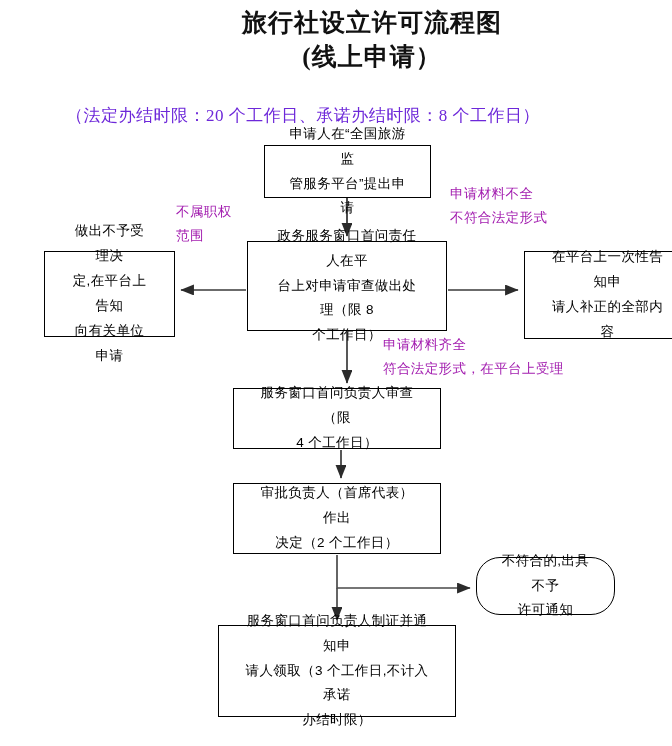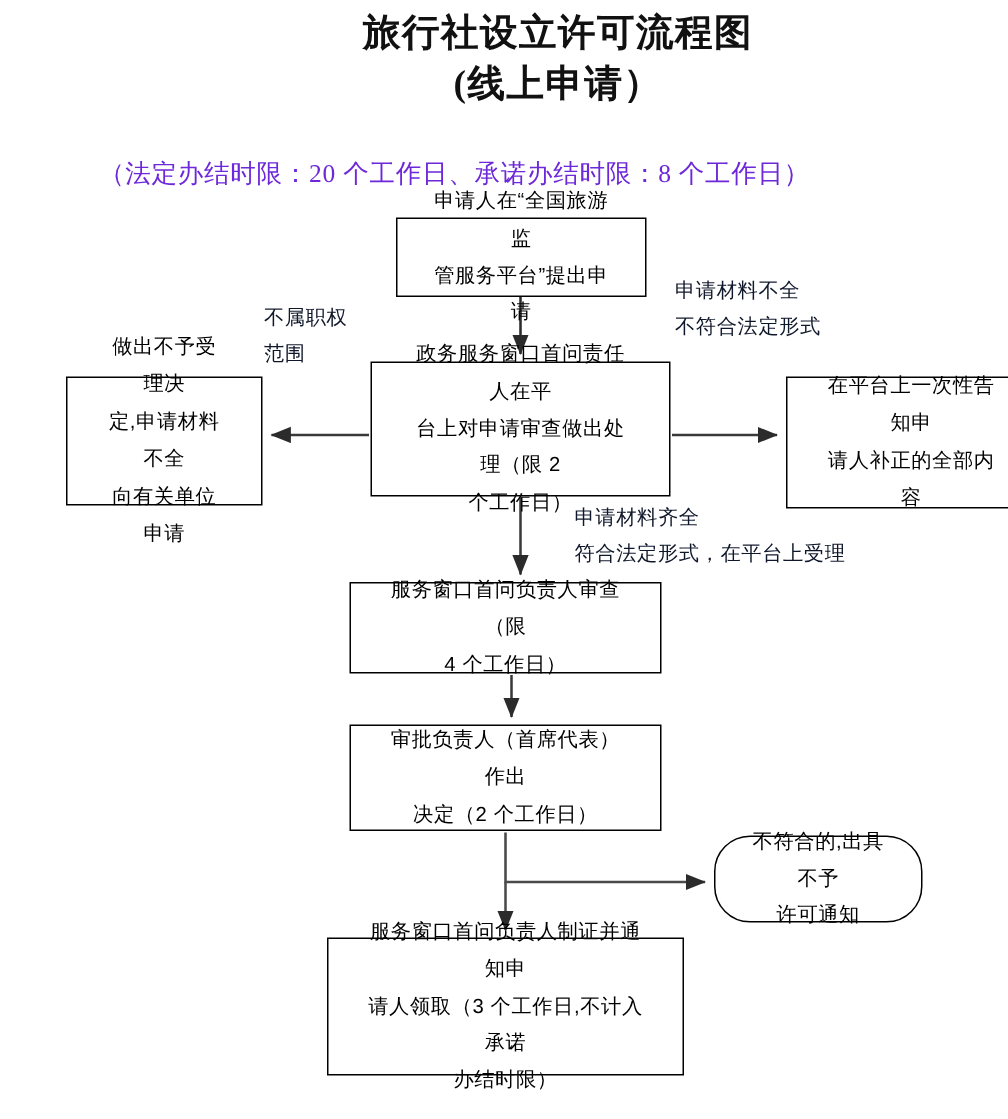--- a/index.html
+++ b/index.html
@@ -78,21 +78,21 @@
   #node-denial     { left: 440px; top: 557px; width: 139px; height: 58px; border-radius: 24px; }
   #node-issue      { left: 182px; top: 625px; width: 238px; height: 92px; }
 
   
   .edge-label {
     position: absolute;
     font-size: 13.5px;
     line-height: 1.75;
     letter-spacing: 0.4px;
     font-family: "Liberation Sans", "DejaVu Sans", sans-serif;
-    color: #0f172a;
+    color: #a21caf;
     white-space: nowrap;
   }
   #label-outscope  { left: 140px; top: 200px; }
   #label-incomplete{ left: 414px; top: 182px; }
   #label-complete  { left: 347px; top: 333px; }
 
   
   #edges {
     position: absolute;
     left: 0;
@@ -150,29 +150,29 @@
   <div class="node" id="node-apply">
     <div>
       <span>申请人在“全国旅游监</span>
       <span>管服务平台”提出申请</span>
     </div>
   </div>
 
   <div class="node" id="node-firstcheck">
     <div>
       <span>政务服务窗口首问责任人在平</span>
-      <span>台上对申请审查做出处理（限 2</span>
+      <span>台上对申请审查做出处理（限 8</span>
       <span>个工作日）</span>
     </div>
   </div>
 
   <div class="node" id="node-reject">
     <div>
       <span>做出不予受理决</span>
-      <span>定,申请材料不全</span>
+      <span>定,在平台上告知</span>
       <span>向有关单位申请</span>
     </div>
   </div>
 
   <div class="node" id="node-supplement">
     <div>
       <span>在平台上一次性告知申</span>
       <span>请人补正的全部内容</span>
     </div>
   </div>

